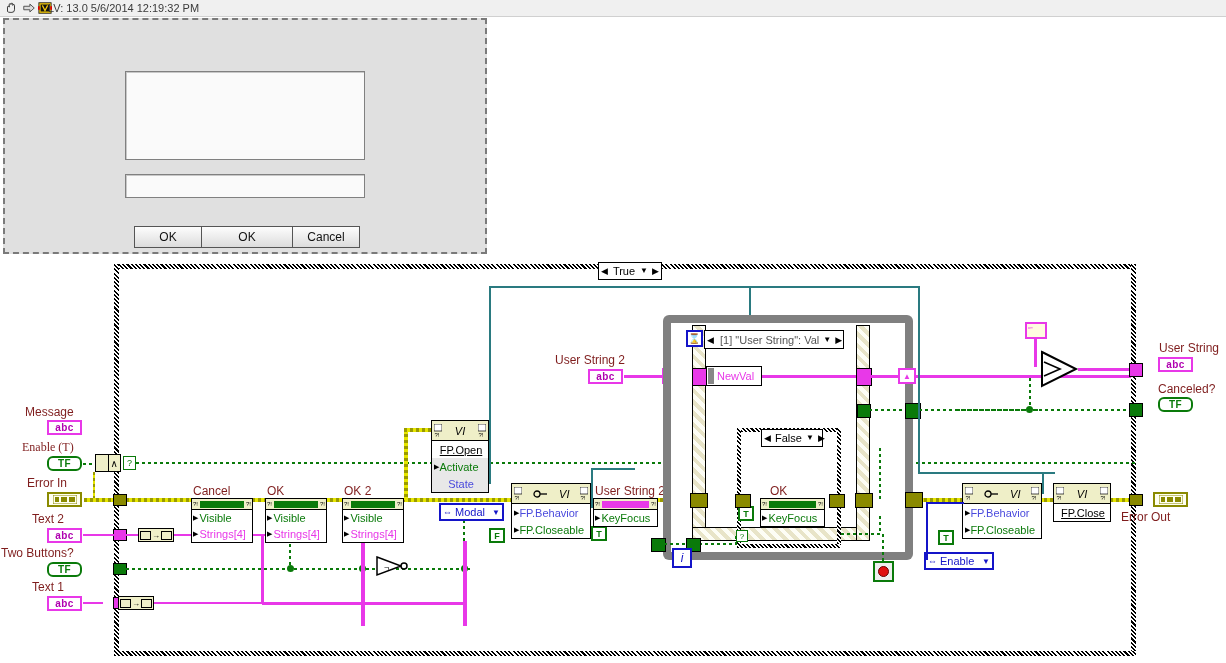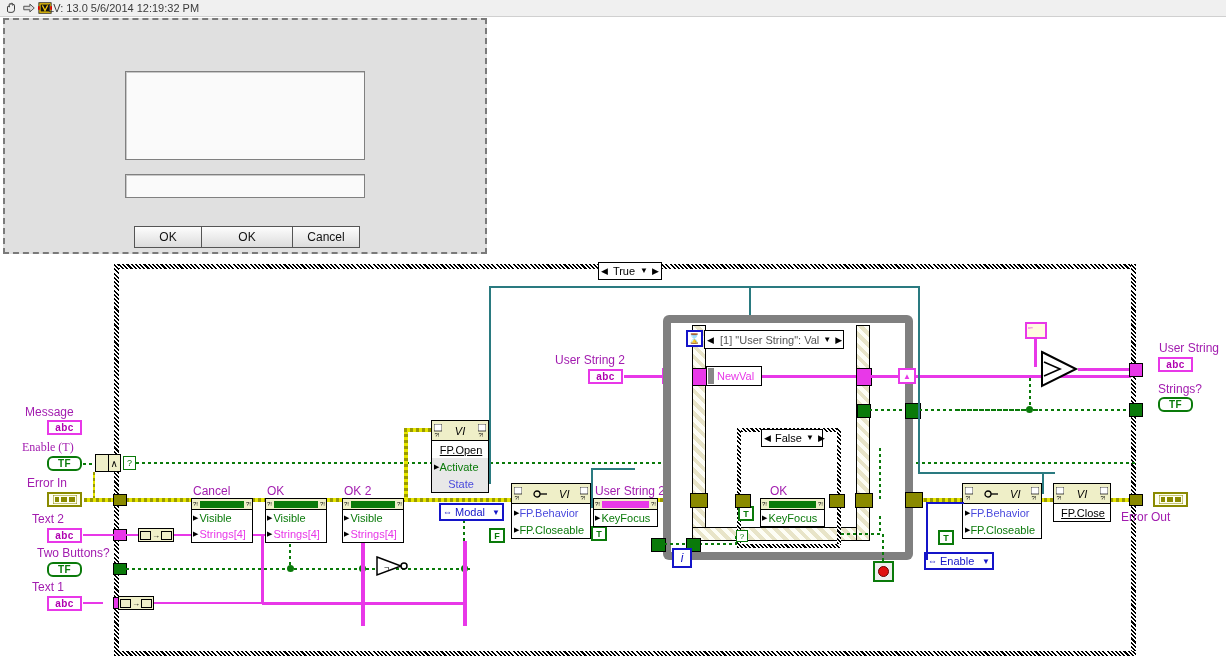--- a/index.html
+++ b/index.html
@@ -33,21 +33,21 @@
   .selarrow{width:11px;height:16px;display:flex;align-items:center;justify-content:center;font-size:9px;color:#000;flex:0 0 auto;}
   .sellabel{flex:1 1 auto;text-align:center;padding:0 2px;white-space:nowrap;}
   .seldrop{width:12px;text-align:center;font-size:8px;flex:0 0 auto;}
 
   
   .term{position:absolute;box-sizing:border-box;border:2px solid;background:#fff;font-size:10px;font-weight:bold;
         display:flex;align-items:center;justify-content:center;letter-spacing:.5px;}
   .t-str{border-color:#e838e8;color:#b000b0;}
   .t-bool{border-color:#0a7a0a;color:#0a7a0a;border-radius:6px;}
   .t-err{border-color:#8a8a00;color:#6a6a00;background:#fffff0;}
-  .tlabel{position:absolute;font-size:12px;color:#a21caf;white-space:nowrap;}
+  .tlabel{position:absolute;font-size:12px;color:#7f1d1d;white-space:nowrap;}
 
   
   .pnode{position:absolute;background:#fff;border:1px solid #000;box-sizing:border-box;}
   .pnode .hdr{height:11px;background:#efefc8;border-bottom:1px solid #000;display:flex;align-items:center;
     justify-content:space-between;padding:0 1px;box-sizing:border-box;}
   .pnode .hdr .bar{flex:1 1 auto;height:7px;background:#0a7a0a;margin:0 2px;}
   .pnode .hdr .gl{font-size:6px;color:#000;line-height:6px;font-family:"Liberation Sans",sans-serif;}
   .prow{height:16px;display:flex;align-items:center;font-size:11px;padding-left:1px;box-sizing:border-box;white-space:nowrap;}
   .prow .tri{font-size:7px;color:#000;margin-right:1px;}
   .g{color:#0a7a0a;}
@@ -154,21 +154,21 @@
       <rect x="8" y="2" width="6" height="5" fill="#8a8a00"></rect>
       <rect x="16" y="2" width="6" height="5" fill="#8a8a00"></rect>
     </svg>
   </div>
 
   <div class="tlabel" style="left:-68px;top:254px;">Text 2</div>
   <div class="term t-str" style="left:-53px;top:270px;width:35px;height:15px;">
     <span>abc</span>
   </div>
 
-  <div class="tlabel" style="left:-99px;top:288px;margin-left:36px;">Two Buttons?</div>
+  <div class="tlabel" style="left:-99px;top:288px;">Two Buttons?</div>
   <div class="term t-bool" style="left:-53px;top:304px;width:35px;height:15px;">
     <span>TF</span>
   </div>
 
   <div class="tlabel" style="left:-68px;top:322px;">Text 1</div>
   <div class="term t-str" style="left:-53px;top:338px;width:35px;height:15px;">
     <span>abc</span>
   </div>
 
   <div class="w w-bool" style="left:-17px;top:205px;width:12px;height:2px;"></div>
@@ -534,18 +534,18 @@
   </div>
   <div class="tlabel" style="left:1021px;top:252px;">Error Out</div>
 
   <div class="tunnelsq" style="left:1029px;top:105px;width:14px;height:14px;background:#e838e8;border:1px solid #000;"></div>
   <div class="tlabel" style="left:1059px;top:83px;">User String</div>
   <div class="term t-str" style="left:1058px;top:99px;width:35px;height:15px;">
     <span>abc</span>
   </div>
 
   <div class="tunnelsq" style="left:1029px;top:145px;width:14px;height:14px;background:#0a7a0a;border:1px solid #000;"></div>
-  <div class="tlabel" style="left:1058px;top:124px;">Strings?</div>
+  <div class="tlabel" style="left:1058px;top:124px;">Canceled?</div>
   <div class="term t-bool" style="left:1058px;top:139px;width:35px;height:15px;">
     <span>TF</span>
   </div>
 
 </div>
 
 </body></html>

